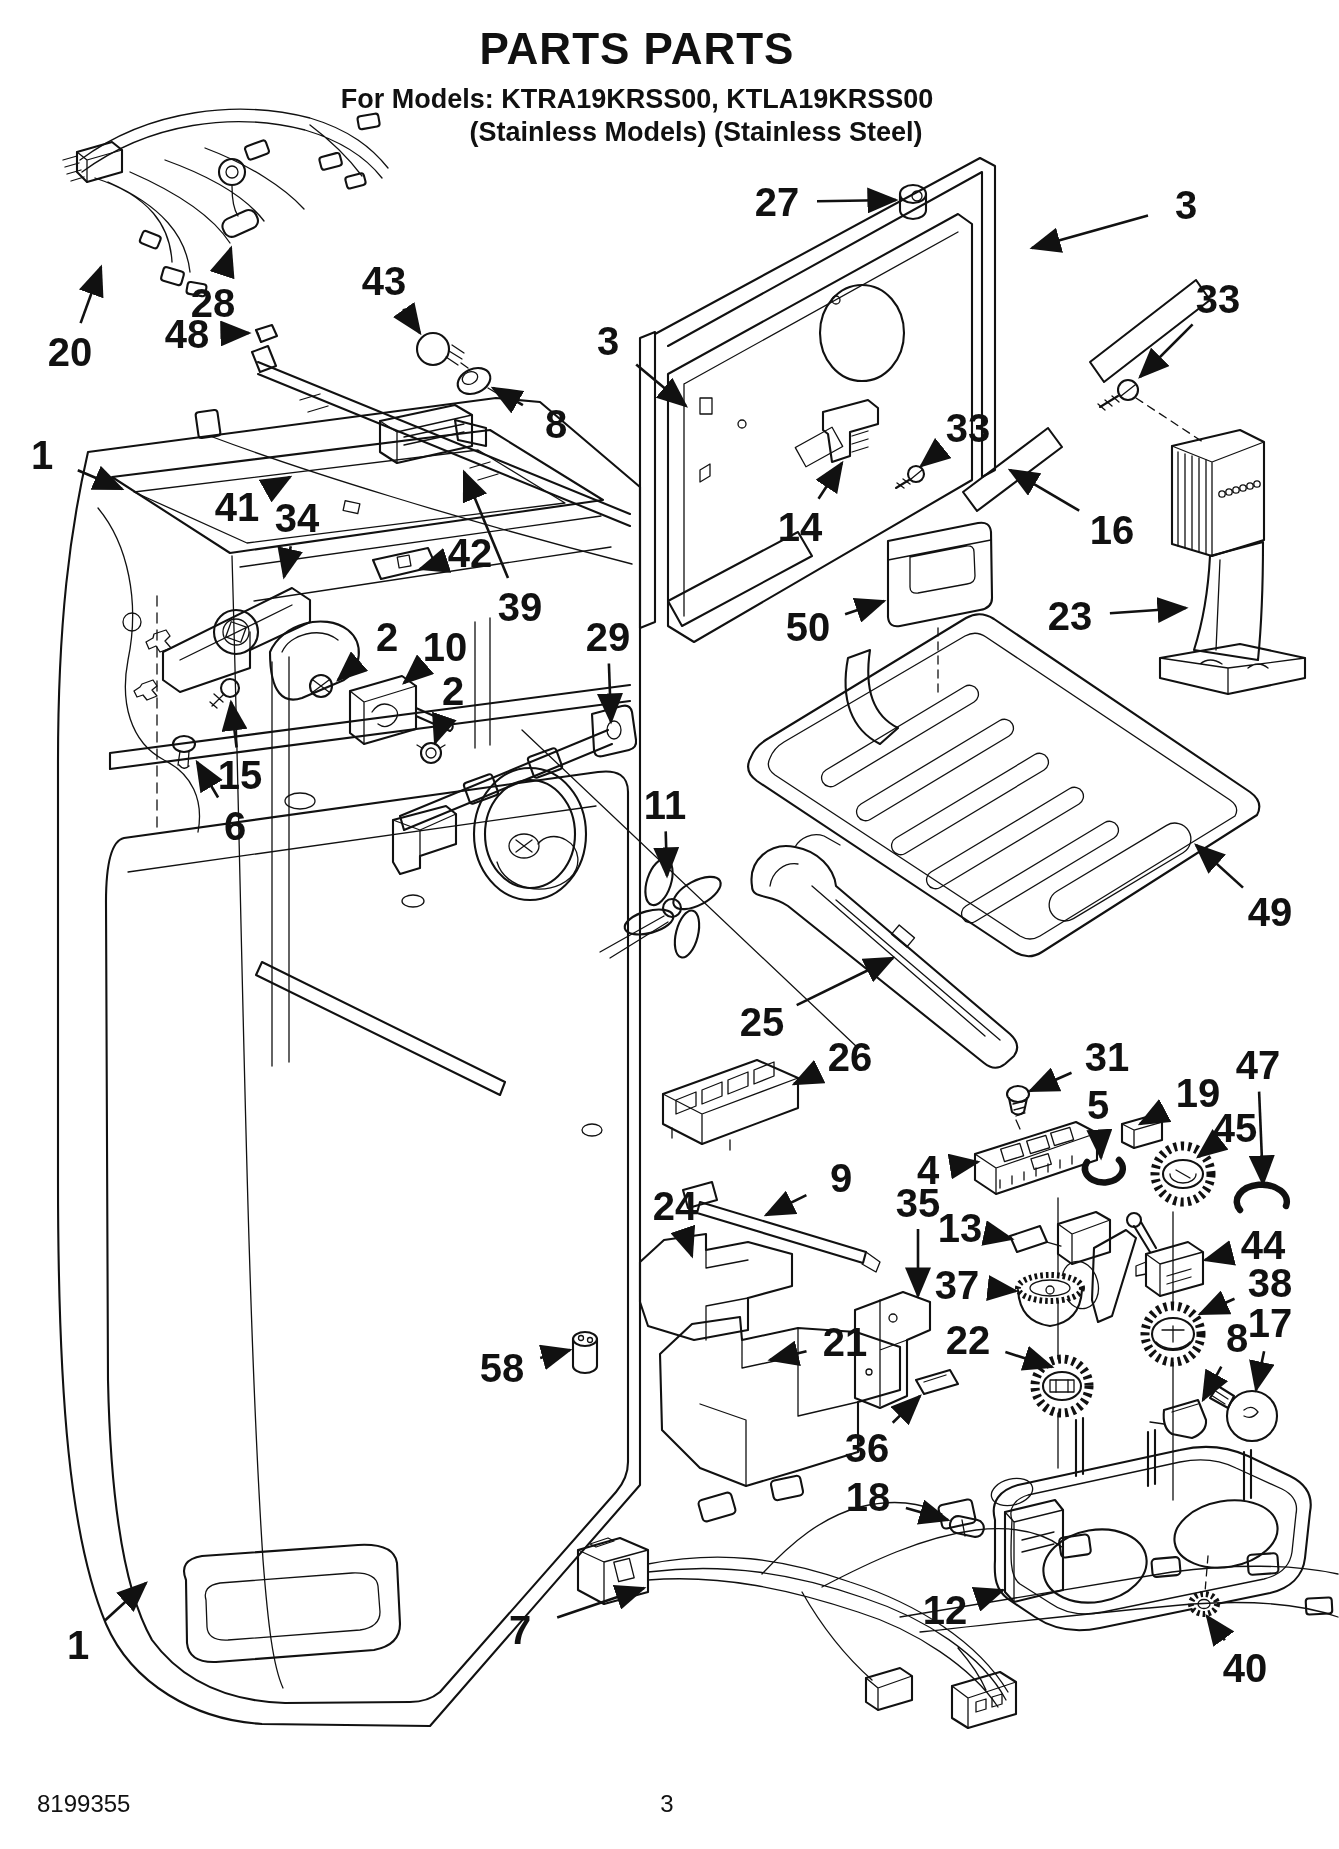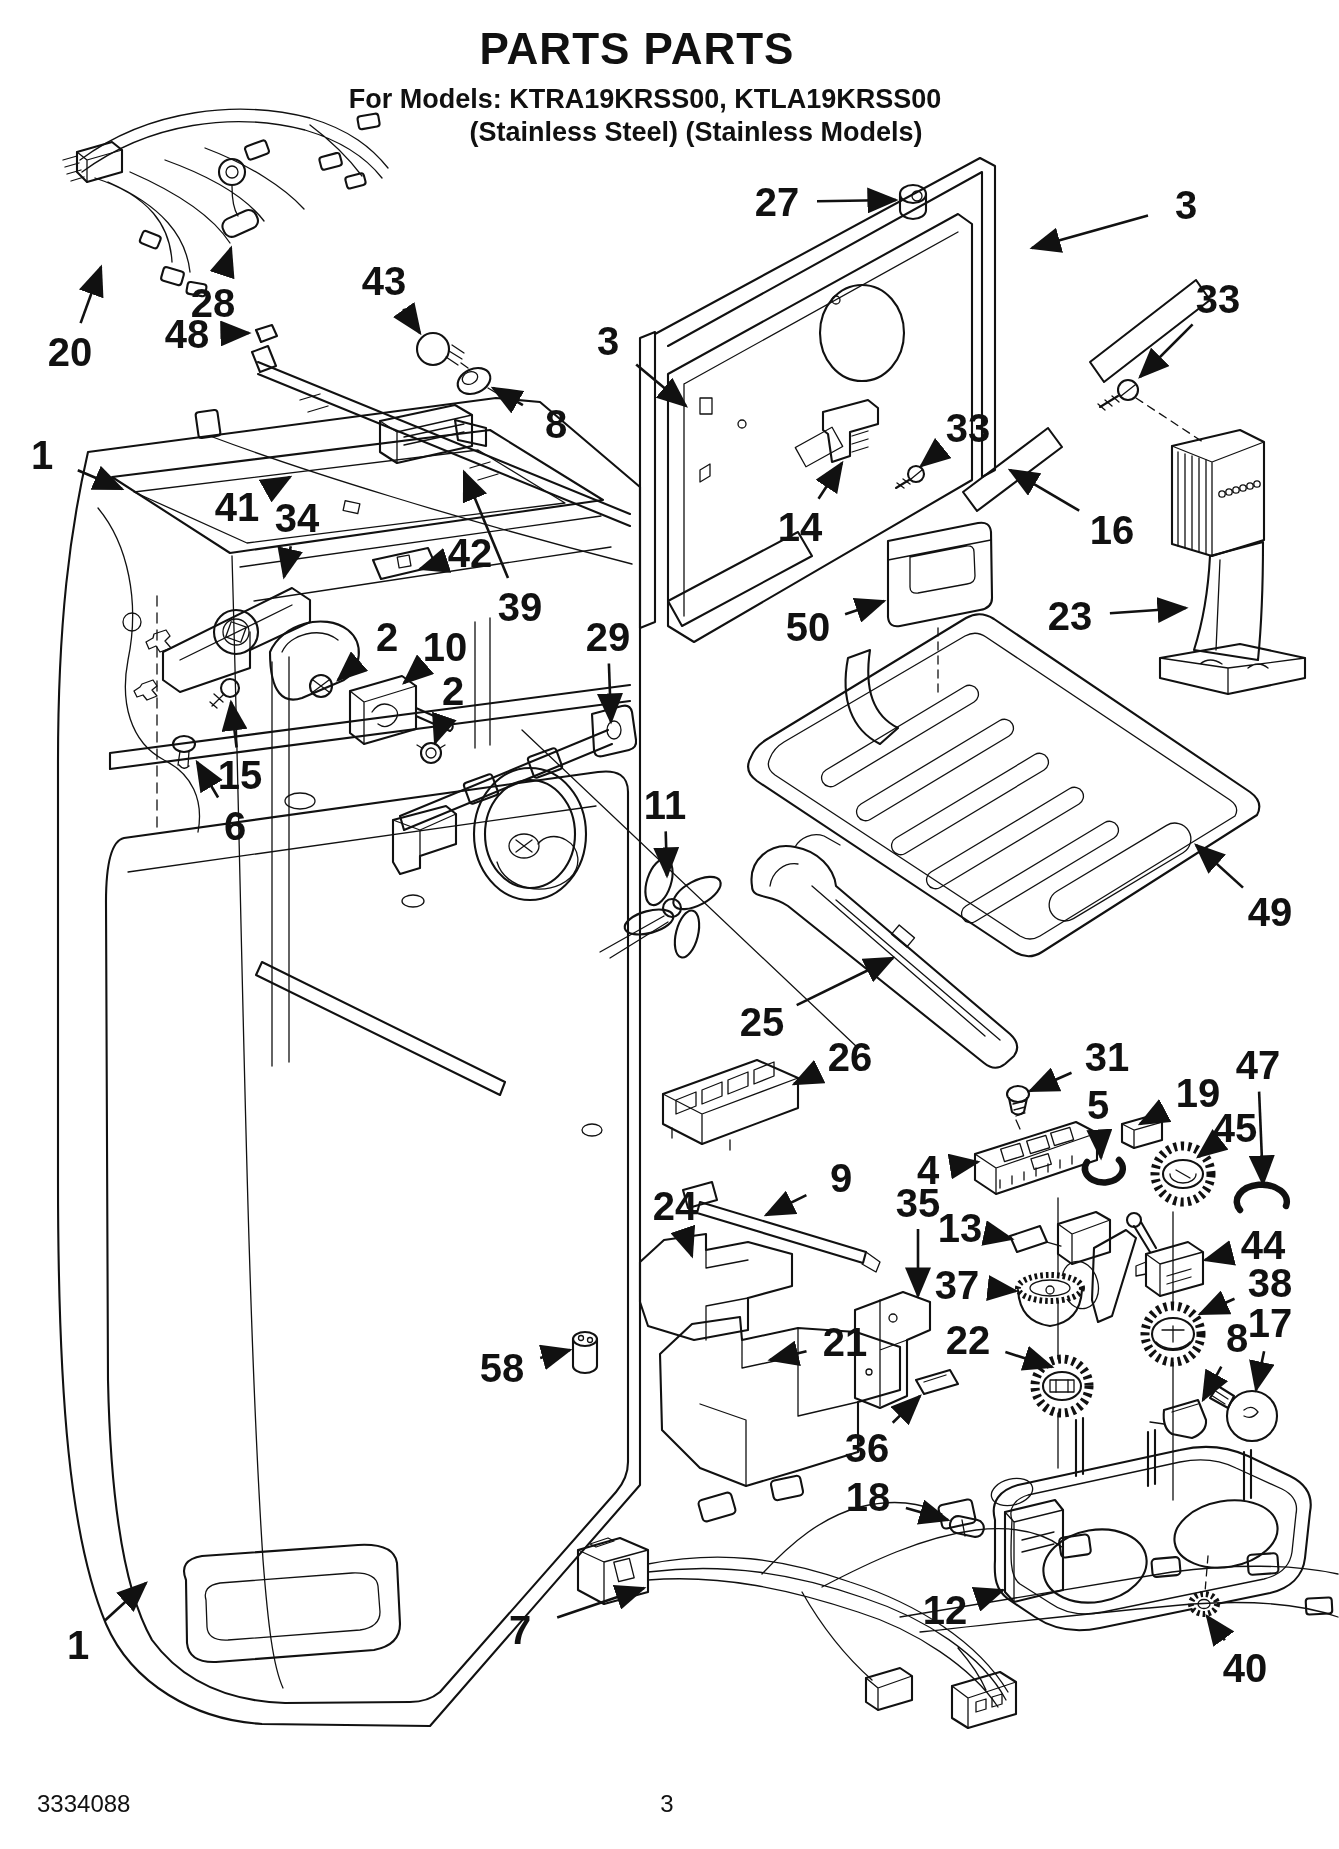--- a/index.html
+++ b/index.html
@@ -1,21 +1,21 @@
 <!DOCTYPE html>
 <html><head>
 <meta charset="utf-8">
 <style>
   html,body { margin:0; padding:0; background:#e8e8e8; }
   .page { position:relative; width:1339px; height:1849px; background:#ffffff; overflow:hidden;
           font-family:"Liberation Sans", sans-serif; color:#111; }
   .diagram-svg { position:absolute; left:0; top:0; width:1339px; height:1849px; }
   .hdr-title  { position:absolute; top:24px;  left:0; width:1274px; text-align:center;
                 font-size:44px; font-weight:bold; letter-spacing:1px; }
-  .hdr-models { position:absolute; top:84px;  left:8px; width:1274px; text-align:center;
+  .hdr-models { position:absolute; top:84px;  left:0; width:1274px; text-align:center;
                 font-size:27px; font-weight:bold; }
   .hdr-finish { position:absolute; top:117px; left:363px; width:666px; text-align:center;
                 font-size:27px; font-weight:bold; }
   .ftr-doc  { position:absolute; top:1790px; left:37px; font-size:24px; }
   .ftr-page { position:absolute; top:1790px; left:0; width:1334px; text-align:center; font-size:24px; }
   .lw      { stroke:#111; stroke-width:2.1; fill:none; stroke-linecap:round; stroke-linejoin:round; }
   .lw-thin { stroke:#111; stroke-width:1.3; fill:none; stroke-linecap:round; stroke-linejoin:round; }
   .thick   { stroke:#111; stroke-width:6.5; fill:none; stroke-linecap:round; }
   .teeth   { stroke:#111; stroke-width:9;  fill:#fff; stroke-dasharray:3.2 4; }
   .teeth2  { stroke:#111; stroke-width:6;  fill:#fff; stroke-dasharray:2.6 3; }
@@ -434,16 +434,16 @@
         <text x="1245" y="1682" class="callout-label">40</text>
         <line x1="557.2" y1="1617.4" x2="644" y2="1588" class="callout-arrow" marker-end="url(#arrowhead)"></line>
         <text x="520" y="1644" class="callout-label">7</text>
         <line x1="104.9" y1="1620.5" x2="146" y2="1583" class="callout-arrow" marker-end="url(#arrowhead)"></line>
         <text x="78" y="1659" class="callout-label">1</text>
       </g>
   </svg>
 
   <div class="hdr-title">PARTS PARTS</div>
   <div class="hdr-models">For Models: KTRA19KRSS00, KTLA19KRSS00</div>
-  <div class="hdr-finish">(Stainless Steel) (Stainless Models)</div>
-  <div class="ftr-doc">3334088</div>
+  <div class="hdr-finish">(Stainless Models) (Stainless Steel)</div>
+  <div class="ftr-doc">8199355</div>
   <div class="ftr-page">3</div>
 </div>
 
 </body></html>

